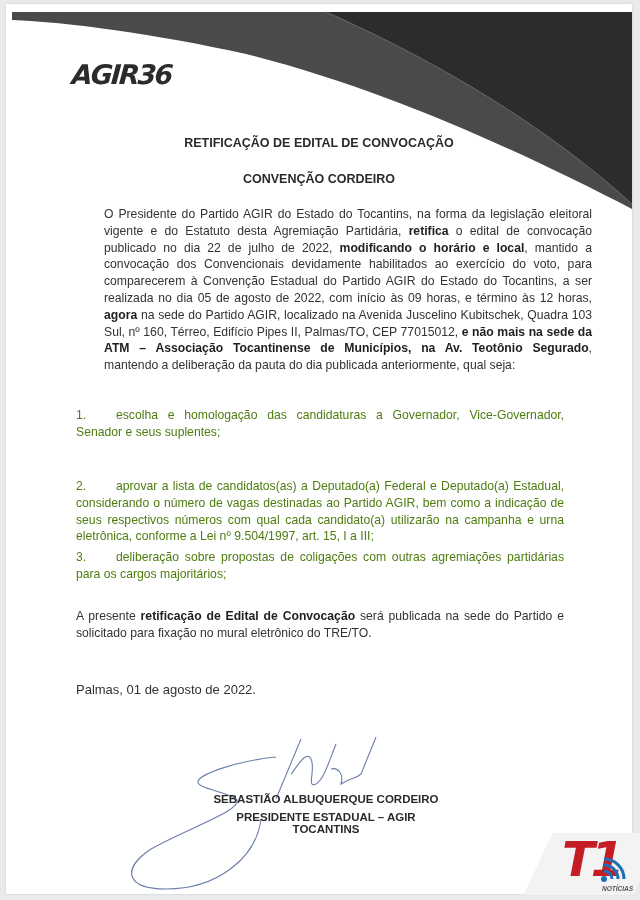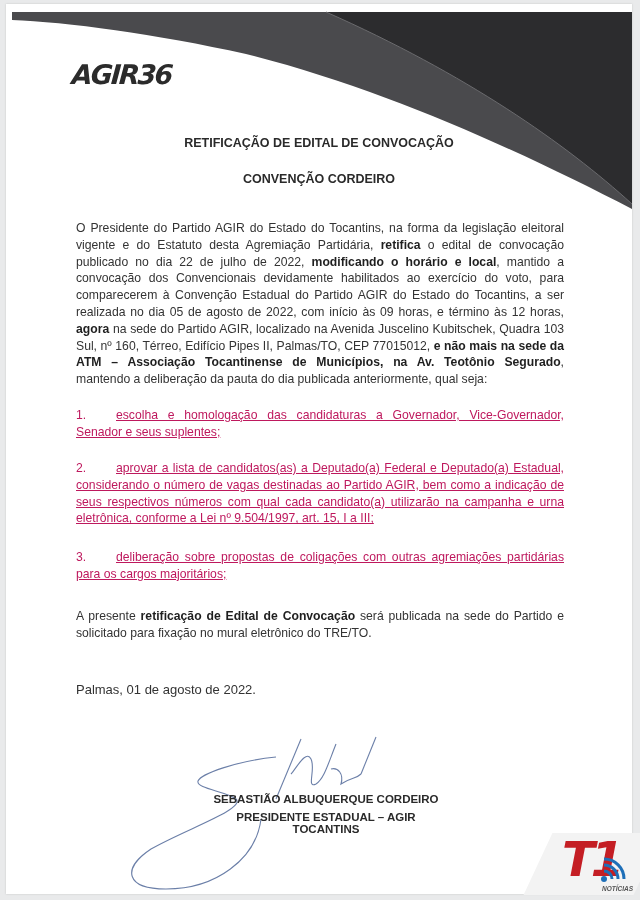--- a/index.html
+++ b/index.html
@@ -29,25 +29,25 @@
       font-family: "Liberation Sans", sans-serif;
     }
     .h1 { top: 132px; }
     .h2 { top: 168px; }
     .body-text {
       position: absolute; left: 70px; width: 488px;
       font-size: 12.2px; line-height: 16.8px; color: #333;
       text-align: justify;
     }
     .body-text b { color: #1f1f1f; }
-    .p1 { top: 216px; }
-    .item { position: absolute; left: 70px; width: 488px; font-size: 12.2px; line-height: 16.8px; color:#be185d; text-align: justify; text-decoration: underline; }
+    .p1 { top: 202px; margin-left: 28px; }
+    .item { position: absolute; left: 70px; width: 488px; font-size: 12.2px; line-height: 16.8px; color:#4d7c0f; text-align: justify; }
     .item .num { display: inline-block; width: 40px; }
     .i1 { top: 403px; }
-    .i2 { top: 456px; }
+    .i2 { top: 474px; }
     .i3 { top: 545px; }
     .i4 { top: 568px; }
     .p2 { top: 604px; }
     .date { position: absolute; left: 70px; top: 678px; font-size: 13px; color:#333; }
     .sig-svg { position: absolute; left: 100px; top: 725px; width: 290px; height: 165px; }
     .sig-name {
       position: absolute; left: 200px; width: 240px; text-align: center;
       font-weight: bold; font-size: 11.5px; color: #2a2a2a;
     }
     .sig-n1 { top: 789px; }

